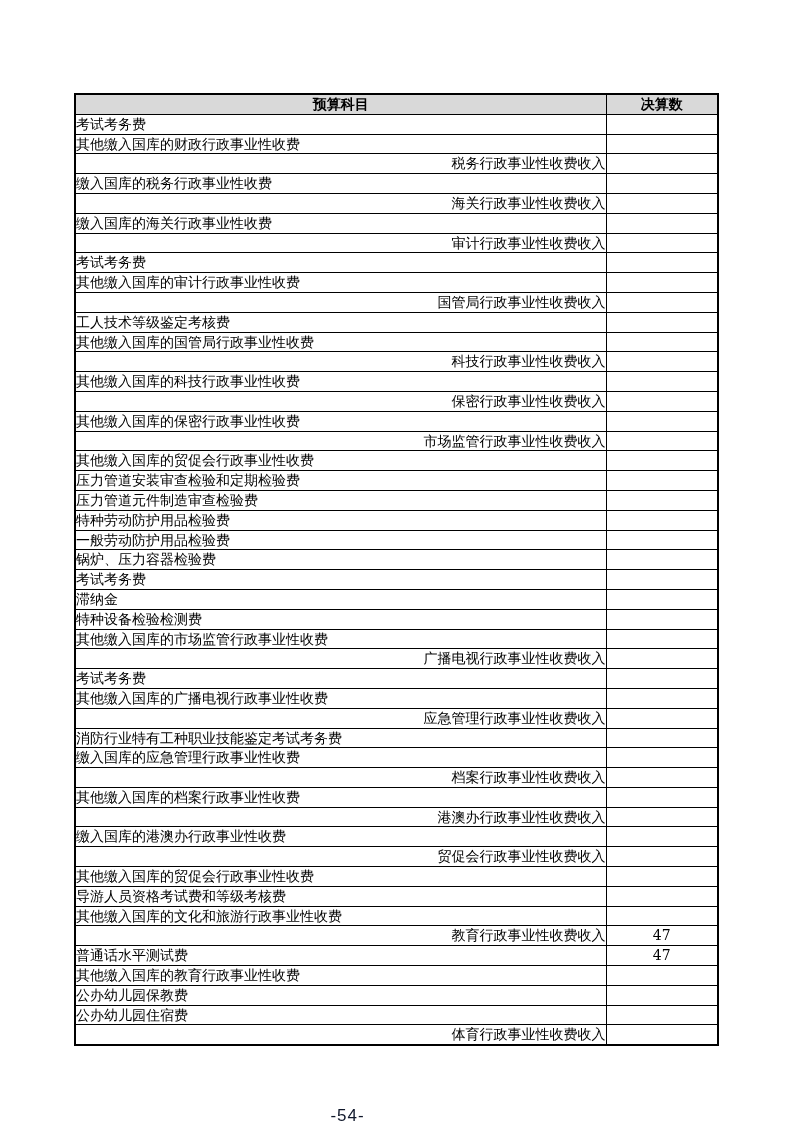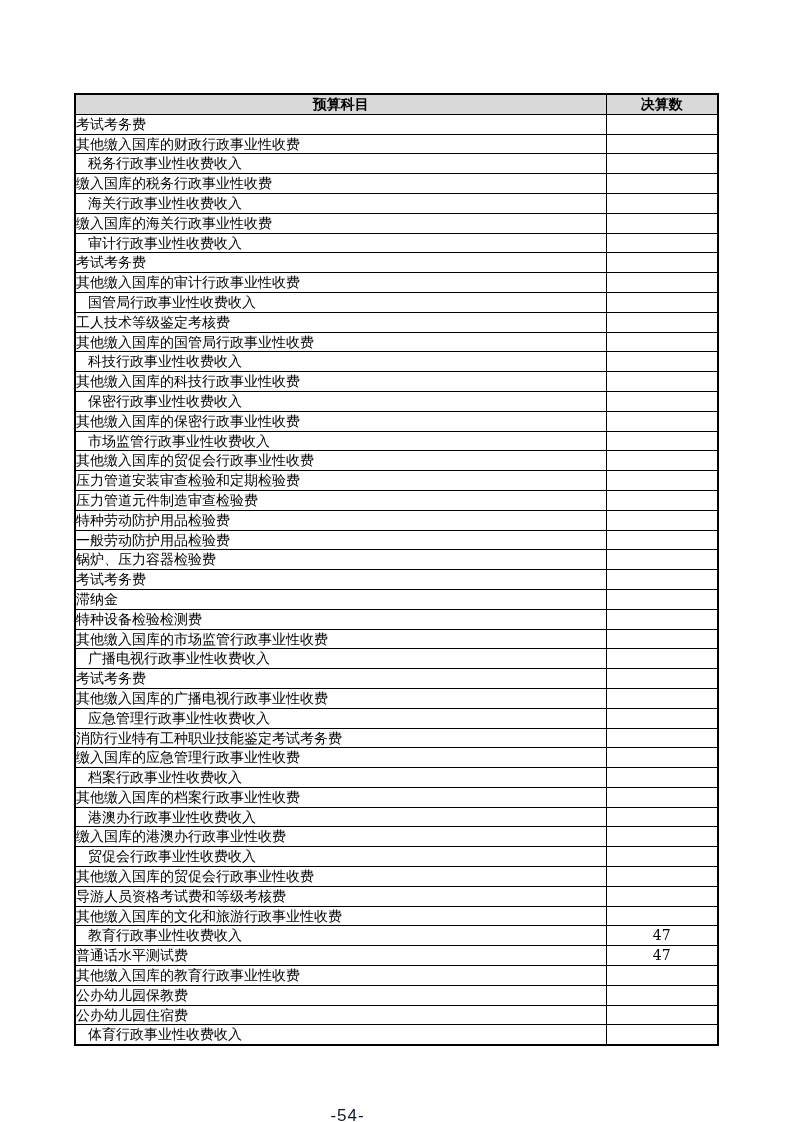--- a/index.html
+++ b/index.html
@@ -39,21 +39,21 @@
     white-space: nowrap;
     vertical-align: middle;
   }
   .budget-table th {
     background: #d9d9d9;
     font-weight: bold;
     text-align: center;
     border-bottom-width: 1.5px;
   }
   .label-cell { text-align: left; }
-  .label-cell.indent-1 { padding-left: 12px; }
+  .label-cell.indent-1 { padding-left: 12px; text-align: right; }
   .label-cell.indent-2 { }
   .value-cell { text-align: center; }
   .page-footer {
     position: absolute;
     top: 1070px;
     left: 0;
     width: 695px;
     text-align: center;
     font-family: "Liberation Sans", "DejaVu Sans", sans-serif;
     font-size: 17px;

